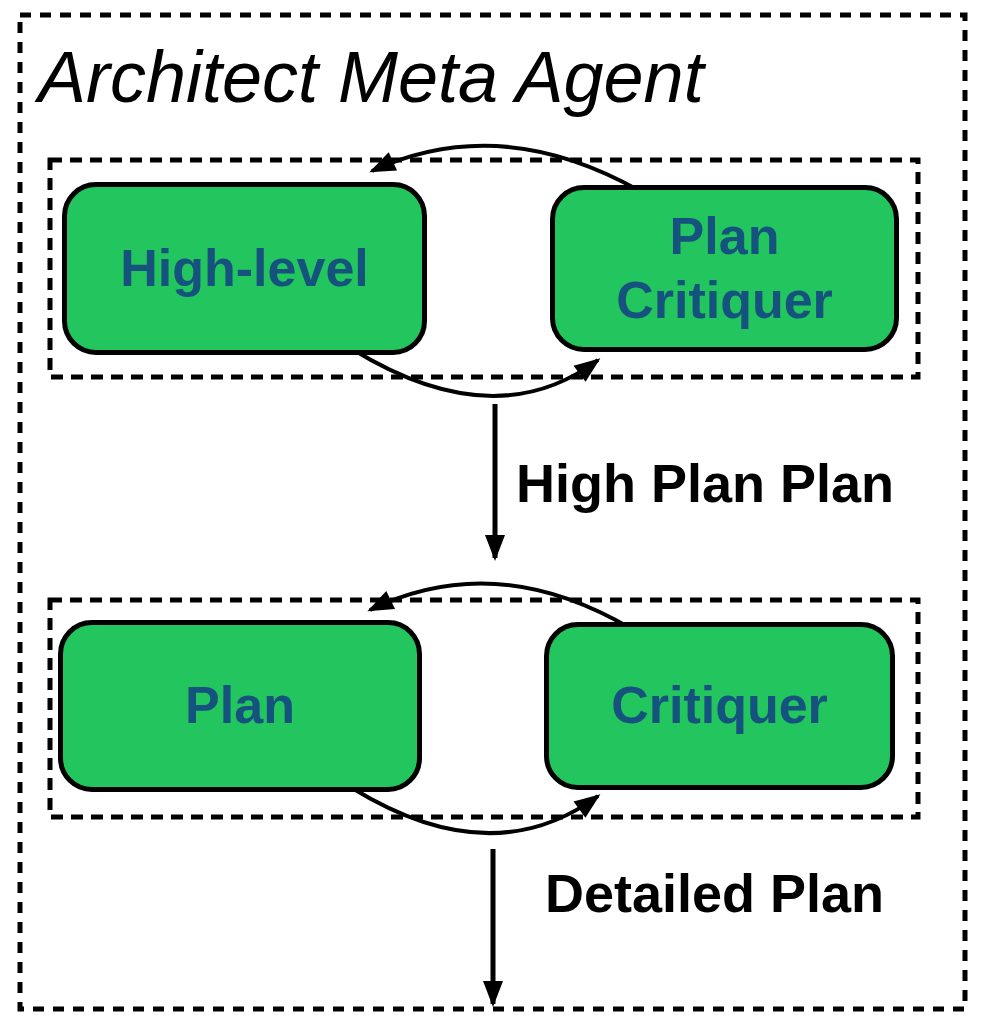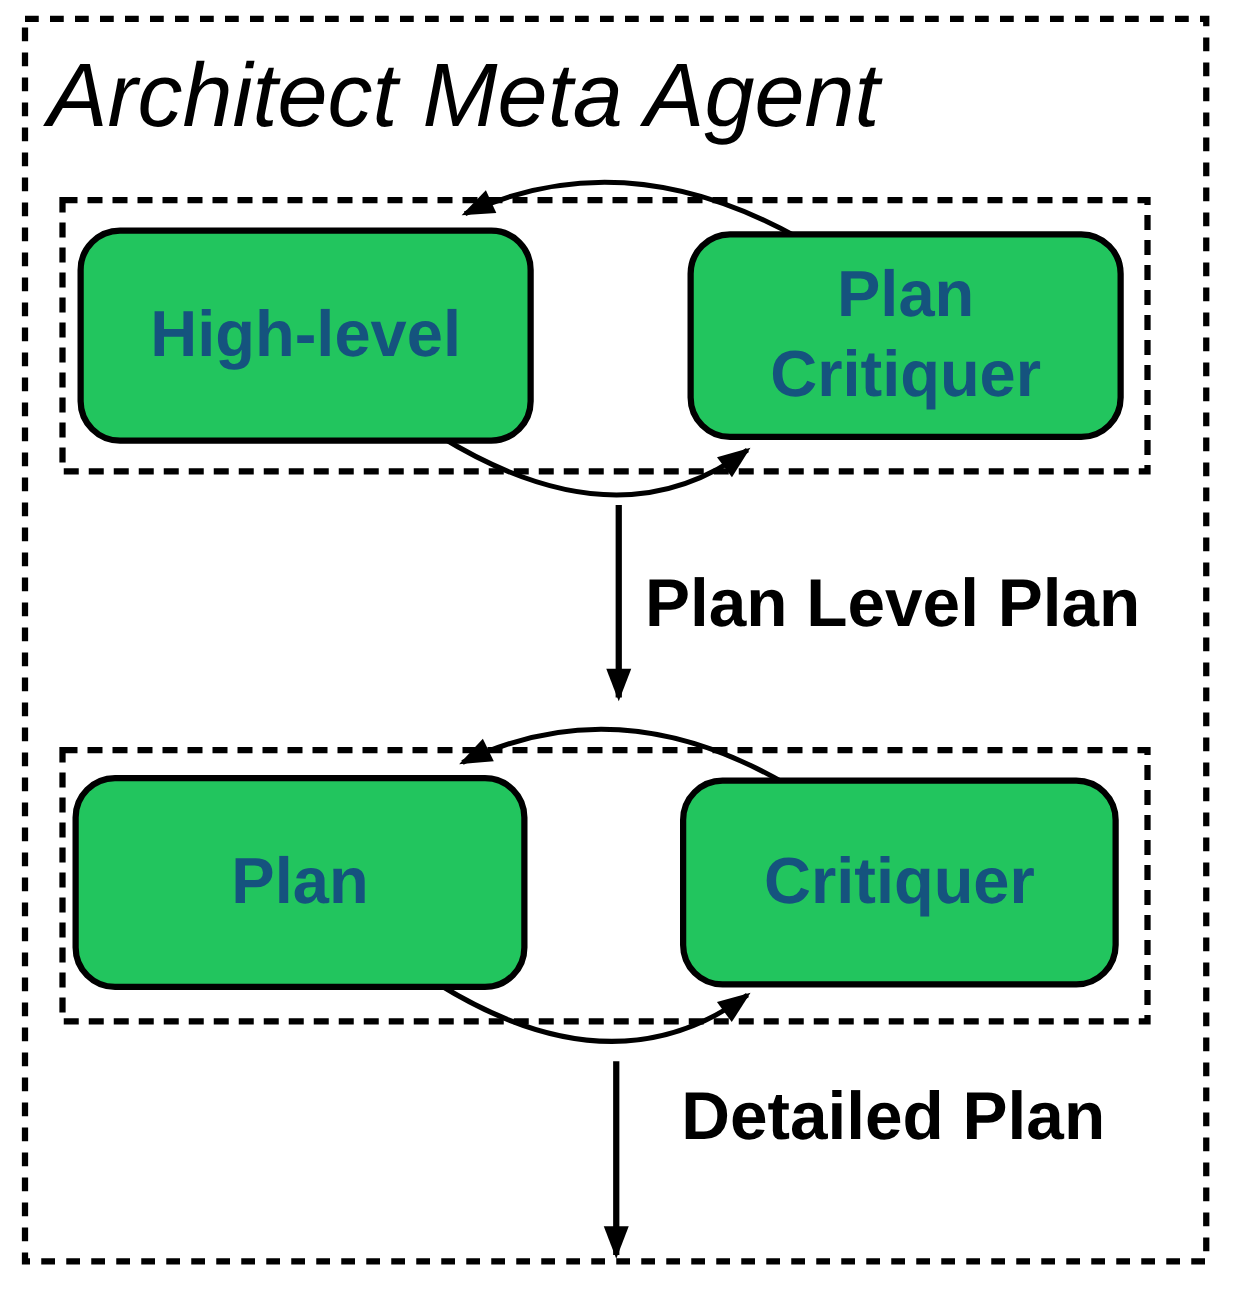--- a/index.html
+++ b/index.html
@@ -109,17 +109,17 @@
   </div>
 
   <div class="node node-plan-expander">
     <span>Plan</span>
   </div>
 
   <div class="node node-detail-critiquer">
     <span>Critiquer</span>
   </div>
 
-  <div class="edge-label label-high-level-plan">Plan Level Plan</div>
+  <div class="edge-label label-high-level-plan">High Plan Plan</div>
 
   <div class="edge-label label-detailed-plan">Detailed Plan</div>
 
 </div>
 
 </body></html>

